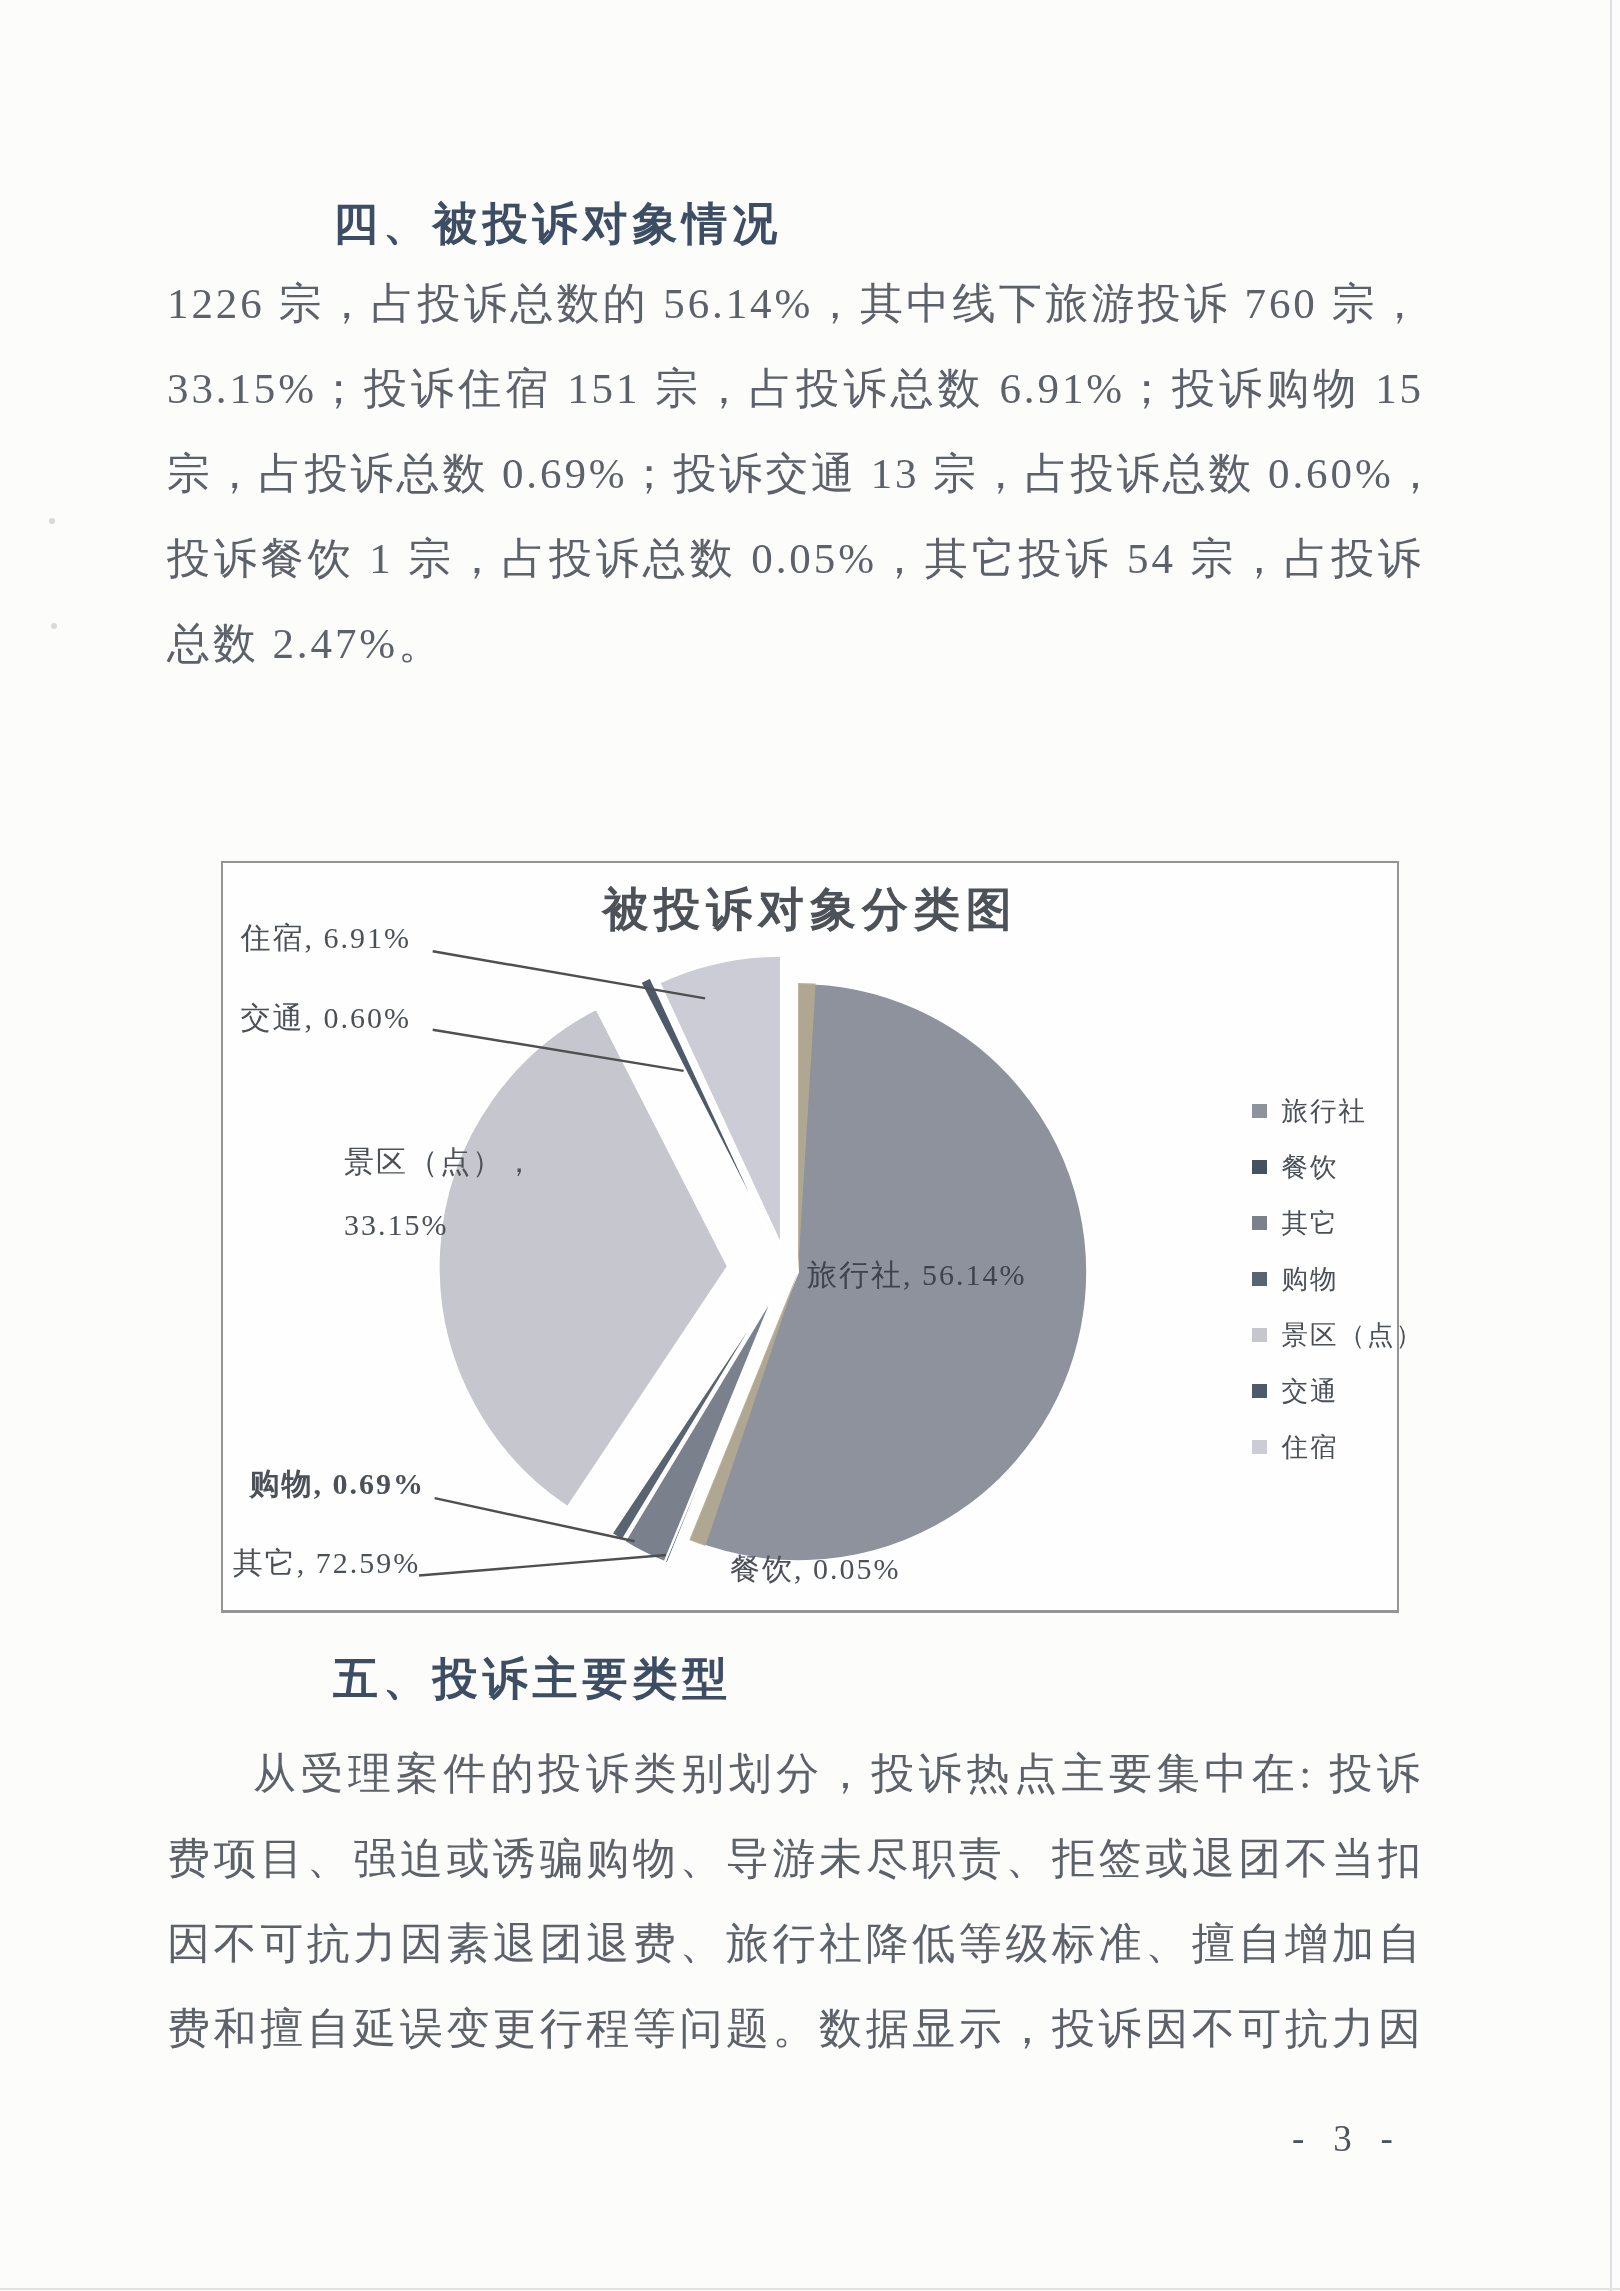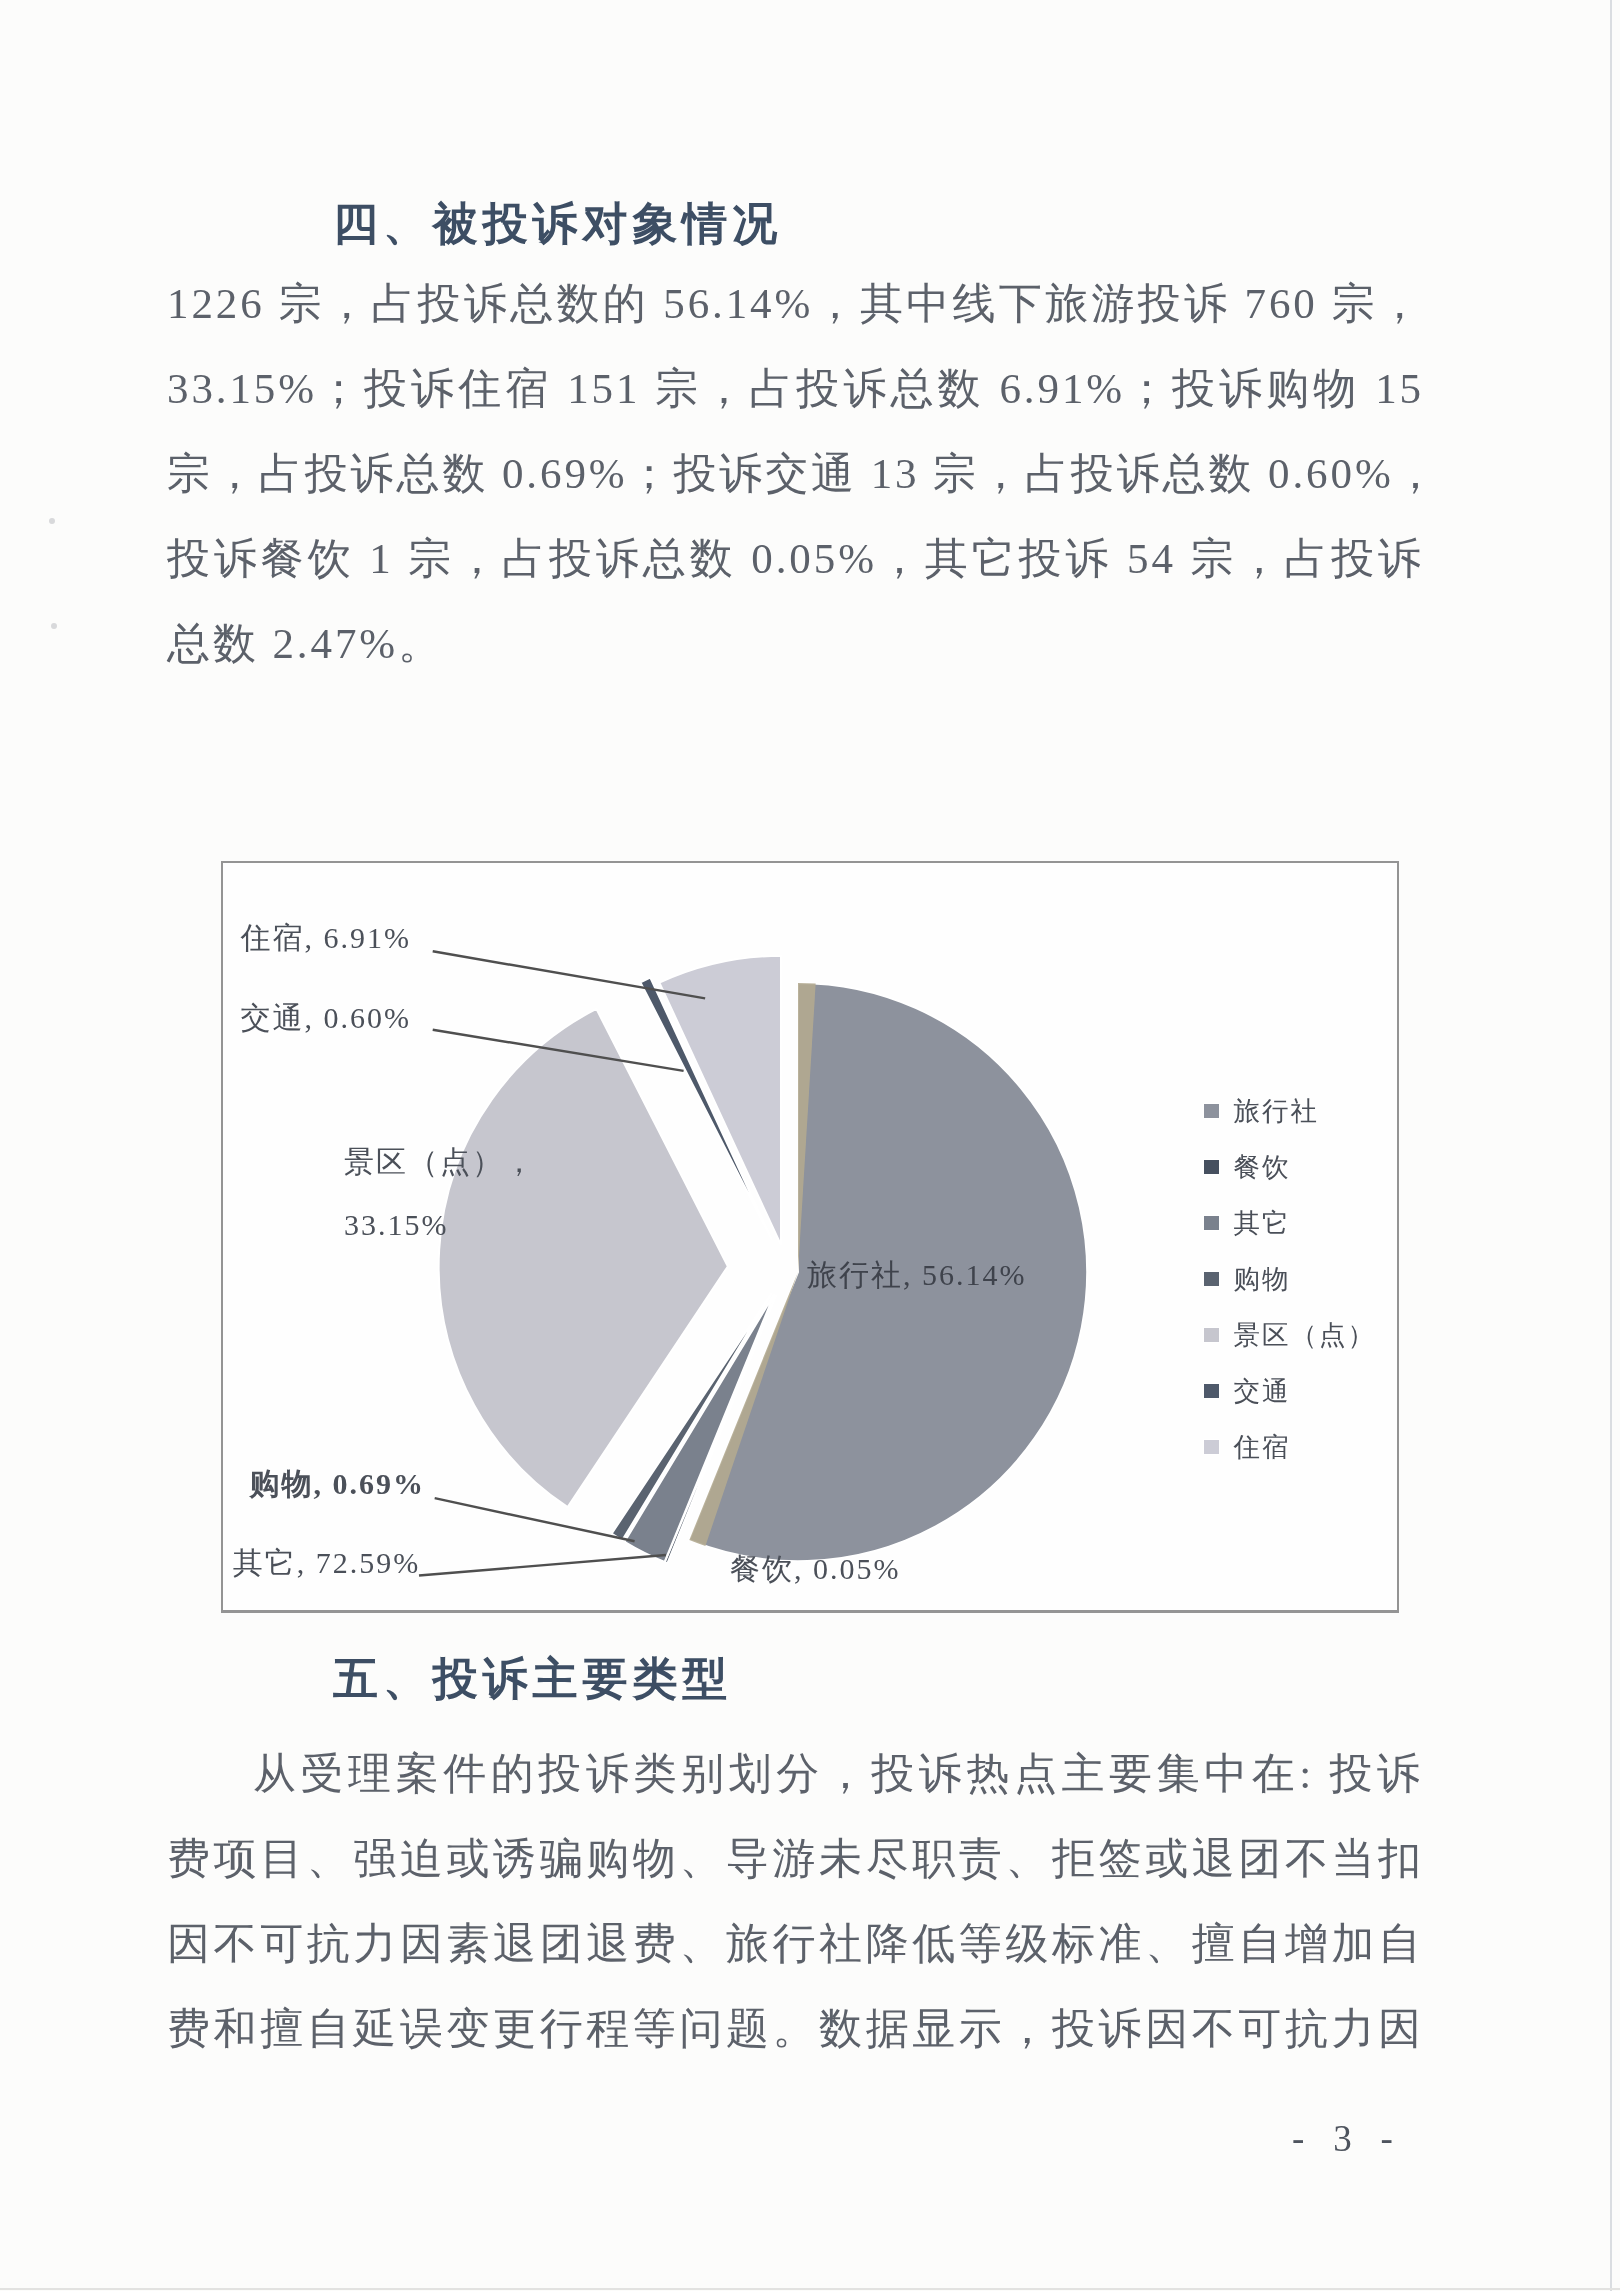--- a/index.html
+++ b/index.html
@@ -33,21 +33,21 @@
     background:#fefefe;border:2px solid #949494;border-bottom-width:3.9px;box-sizing:border-box;
   }
   .chart-title{
     position:absolute;left:0;top:15.7px;width:100%;text-align:center;
     font-weight:700;font-size:46px;color:#4d5158;letter-spacing:5.9px;
   }
   .pie-svg{position:absolute;left:0;top:0;width:1174px;height:746px;}
   .callout{position:absolute;font-size:30px;color:#4b5059;letter-spacing:2px;white-space:nowrap;}
   .callout.wrap{white-space:normal;width:214px;line-height:63px;}
   .callout.inslice{color:#3f434c;}
-  .legend{position:absolute;left:980px;top:220px;}
+  .legend{position:absolute;left:1028px;top:220px;}
   .legend-item{display:flex;align-items:center;height:56px;}
   .legend-swatch{width:16.7px;height:16.7px;margin-right:13.7px;flex:0 0 auto;box-shadow:0 0 0 1px #ffffff inset;}
   .legend-label{font-size:26.5px;color:#4a4f58;letter-spacing:2px;white-space:nowrap;}
 
   .pagenum{
     position:absolute;left:1292px;top:2117px;font-size:37px;color:#4e545e;
     letter-spacing:9.8px;white-space:nowrap;
   }
 </style>
 </head>
@@ -78,20 +78,21 @@
       <path d="M 560.1202377986932 384.42889146869936 L 426.0403130500643 121.6598411994525 A 295 295 0 0 1 436.0383851480107 116.7935166716178 Z" fill="#4e596a" stroke="#ffffff" stroke-width="2"></path>
       <path d="M 569.4005922472418 389.6101076643017 L 445.3187395965593 121.97473286722015 A 295 295 0 0 1 569.400592247242 94.61010766430172 Z" fill="#ccccd6" stroke="#ffffff" stroke-width="2"></path>
       <path d="M 586.7778487725038 417.29832075481835 L 586.7778487725038 122.29832075481835 A 295 295 0 0 1 604.7871679352866 122.84855522036759 Z" fill="#b2aa90" opacity="0.9"></path>
       <path d="M 586.7778487725038 417.29832075481835 L 492.2760673296465 696.7520974409215 A 295 295 0 0 1 475.86901664913717 690.6556527527564 Z" fill="#b2aa90" opacity="0.9"></path>
       <line x1="214" y1="90" x2="492" y2="138" stroke="#4f4f4f" stroke-width="2.5"></line>
       <line x1="214" y1="170" x2="470" y2="212" stroke="#4f4f4f" stroke-width="2.5"></line>
       <line x1="216" y1="648" x2="420" y2="692" stroke="#4f4f4f" stroke-width="2.5"></line>
       <line x1="200" y1="727" x2="452" y2="706" stroke="#4f4f4f" stroke-width="2.5"></line>
     </svg>
 
+  <div class="chart-title">被投诉对象分类图</div>
 
   <div class="callout" style="left:17.6px;top:55px;">住宿, 6.91%</div>
   <div class="callout" style="left:17.6px;top:135px;">交通, 0.60%</div>
   <div class="callout wrap" style="left:121px;top:267px;">景区（点）， 33.15%</div>
   <div class="callout" style="left:26.5px;top:601px;font-weight:bold;">购物, 0.69%</div>
   <div class="callout" style="left:9.8px;top:680px;">其它, 72.59%</div>
   <div class="callout" style="left:507px;top:686px;">餐饮, 0.05%</div>
   <div class="callout inslice" style="left:584px;top:392px;">旅行社, 56.14%</div>
 
   <div class="legend">

